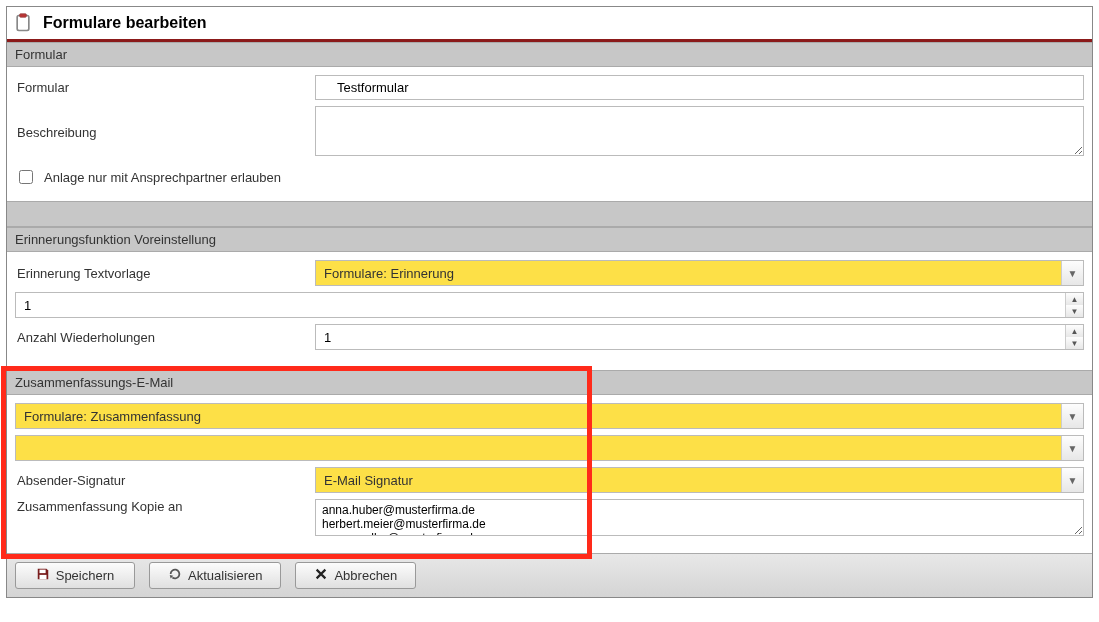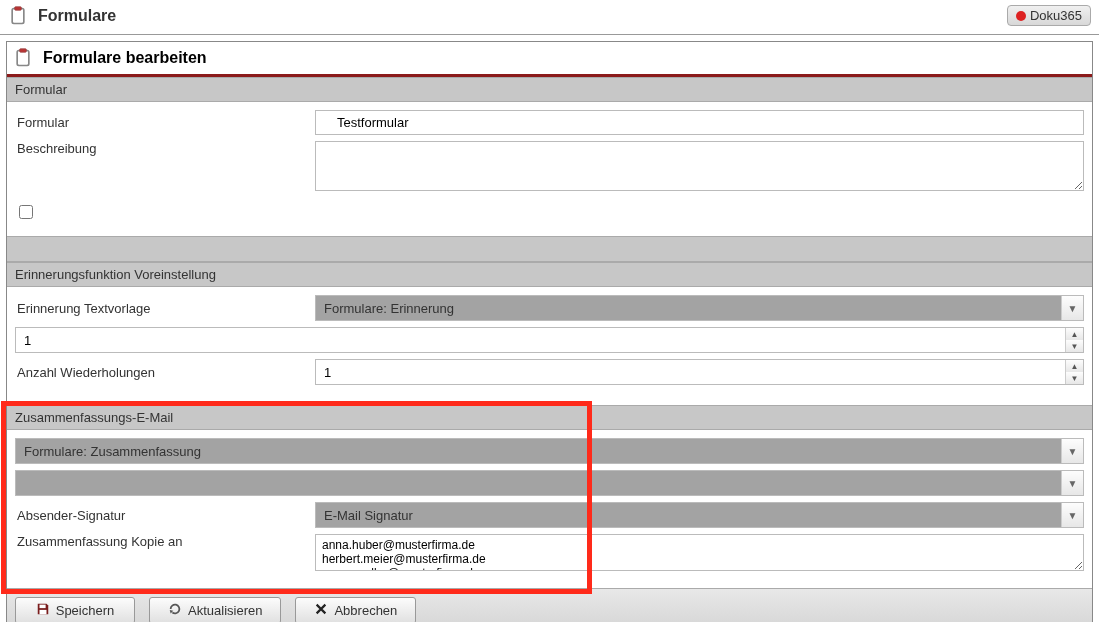--- a/index.html
+++ b/index.html
@@ -113,21 +113,21 @@
     align-items: center;
     gap: 8px;
     margin-top: 8px;
   }
   .checkbox-row input { width:14px; height:14px; }
   
   .select {
     position: relative;
     width: 100%;
     border: 1px solid #bbb;
-    background: #a3a3a3;
+    background: #fde047;
     height: 26px;
     display: flex;
     align-items: center;
     padding: 0 26px 0 8px;
     font-size: 13px;
     cursor: pointer;
   }
   .select .caret {
     position: absolute;
     right: 0; top: 0; bottom: 0;
@@ -207,35 +207,20 @@
   }
   .btn svg { width:14px; height:14px; }
   
   .clip-icon svg { width: 20px; height: 20px; }
 </style>
 </head>
 <body>
 
 <div class="outer">
 
-  <div class="topbar">
-    <div class="topbar-left">
-      <span class="icon-box clip-icon">
-        <svg viewBox="0 0 24 24">
-            <rect x="5" y="3" width="14" height="18" rx="2" fill="none" stroke="#888" stroke-width="2"></rect>
-            <rect x="8" y="1" width="8" height="4" rx="1" fill="#b33" stroke="#944" stroke-width="1"></rect>
-          </svg>
-      </span>
-      <h1>Formulare</h1>
-    </div>
-    <div class="doku-btn">
-      <span class="dot"></span>
-      <span>Doku365</span>
-    </div>
-  </div>
 
   <div class="panel">
 
     <div class="panel-header">
       <span class="icon-box clip-icon">
         <svg viewBox="0 0 24 24">
             <rect x="5" y="3" width="14" height="18" rx="2" fill="none" stroke="#888" stroke-width="2"></rect>
             <rect x="8" y="1" width="8" height="4" rx="1" fill="#b33" stroke="#944" stroke-width="1"></rect>
           </svg>
       </span>
@@ -243,28 +228,29 @@
     </div>
 
     <div class="section-title">Formular</div>
     <div class="section-body">
       <div class="row">
         <div class="lbl">Formular</div>
         <div class="fld">
           <input type="text" class="txt" value="Testformular" style="">
         </div>
       </div>
-      <div class="row" style="align-items:flex-start;">
+      <div class="row" style="align-items:center;">
         <div class="lbl">Beschreibung</div>
         <div class="fld">
           <textarea class="txt" style=""></textarea>
         </div>
       </div>
       <div class="checkbox-row">
         <input type="checkbox" style="">
+        <span>Anlage nur mit Ansprechpartner erlauben</span>
       </div>
     </div>
 
     <div class="gap-grey"></div>
 
     <div class="section-title">Erinnerungsfunktion Voreinstellung</div>
     <div class="section-body">
       <div class="row">
         <div class="lbl">Erinnerung Textvorlage</div>
         <div class="fld">

